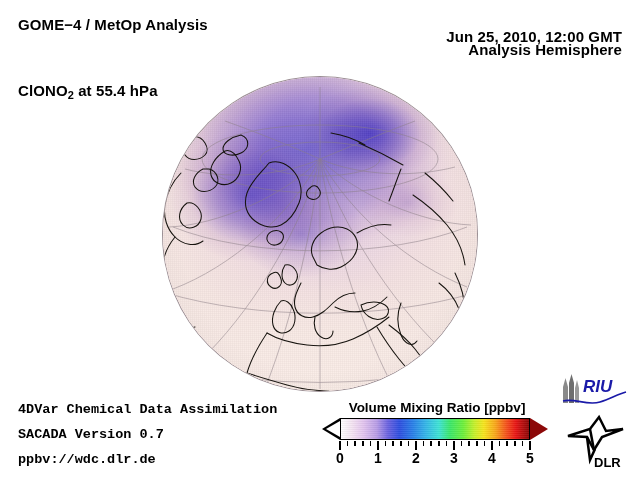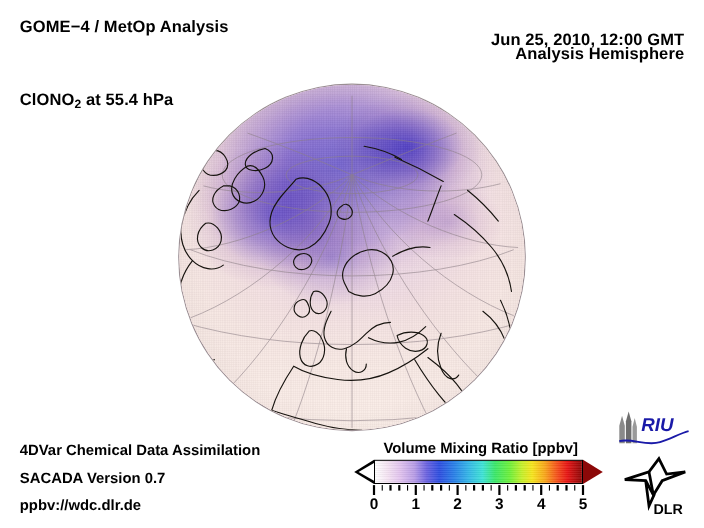--- a/index.html
+++ b/index.html
@@ -98,21 +98,21 @@
       rgba(0,0,0,0) 62%,
       rgba(90,70,80,0.06) 86%,
       rgba(90,70,80,0.15) 97%,
       rgba(90,70,80,0.30) 100%);
   }
   svg.ovl{position:absolute;inset:0;width:100%;height:100%;}
   .grat{fill:none;stroke:#8d7f86;stroke-width:.7;opacity:.75;}
   .coast{fill:none;stroke:#17140f;stroke-width:1.05;stroke-linejoin:round;stroke-linecap:round;}
 
   
-  .foot{position:absolute;left:18px;font-size:13.5px;font-weight:bold;white-space:nowrap;}
+  .foot{position:absolute;left:18px;font-size:13.5px;font-weight:bold;white-space:nowrap;font-family:Liberation Mono, monospace;}
   #foot1{top:402px;}
   #foot2{top:427px;}
   #foot3{top:452px;}
 
   
   #cb-title{position:absolute;left:332px;top:400px;width:210px;text-align:center;
             font-size:13.5px;font-weight:bold;white-space:nowrap;}
   #cb-wrap{position:absolute;left:318px;top:418px;width:234px;height:24px;}
   #cb-bar{position:absolute;left:22px;top:0;width:190px;height:22px;
           border:1.6px solid #000;box-sizing:border-box;}

